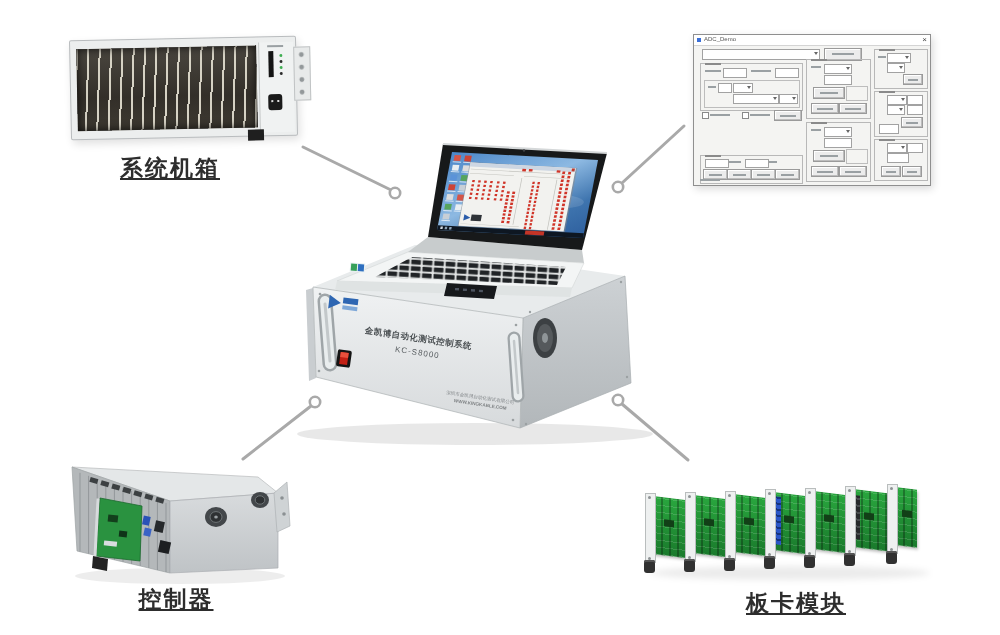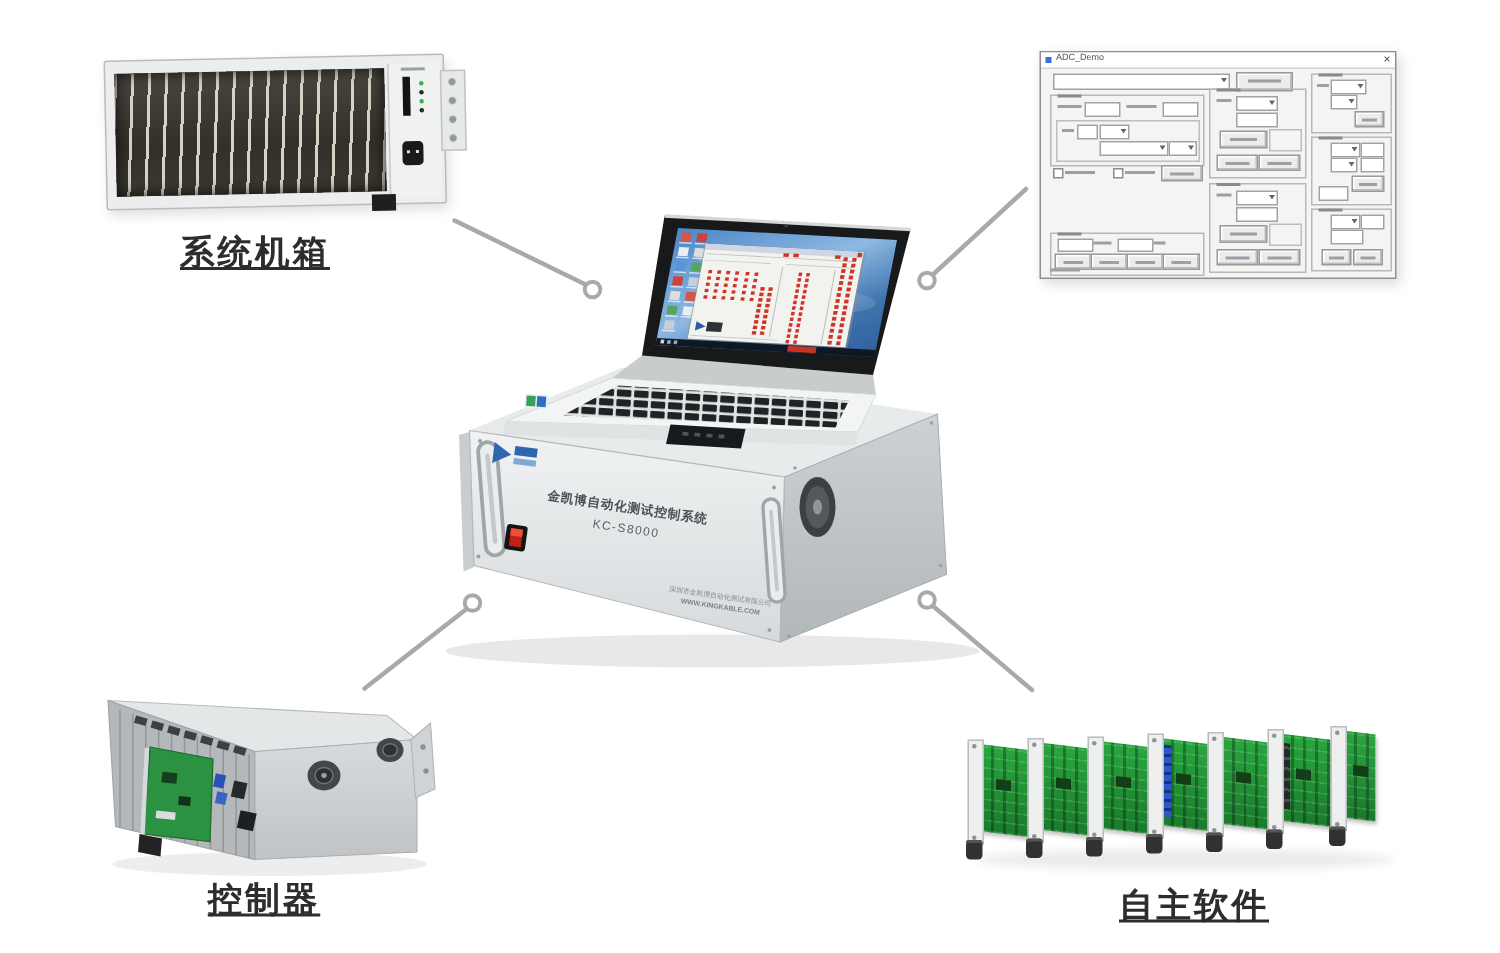--- a/index.html
+++ b/index.html
@@ -534,14 +534,14 @@
       </div>
       <div style="position: absolute; left: 0px; top: 0px; z-index: 7;">
         <div class="mod-board" style="left: 895px; top: 487px; width: 22px; position: absolute;"></div>
         <div class="mod-panel" style="left: 887px; top: 484px; position: absolute;"></div>
         <div class="mod-knob" style="left: 886px; top: 551px; position: absolute;"></div>
       </div>
     </div>
 
   <div class="caption" style="left:170px;top:153px">系统机箱</div>
   <div class="caption" style="left:176px;top:584px">控制器</div>
-  <div class="caption" style="left:796px;top:588px">自主软件</div>
+  <div class="caption" style="left:796px;top:588px">板卡模块</div>
 </div>
 
 </body></html>

